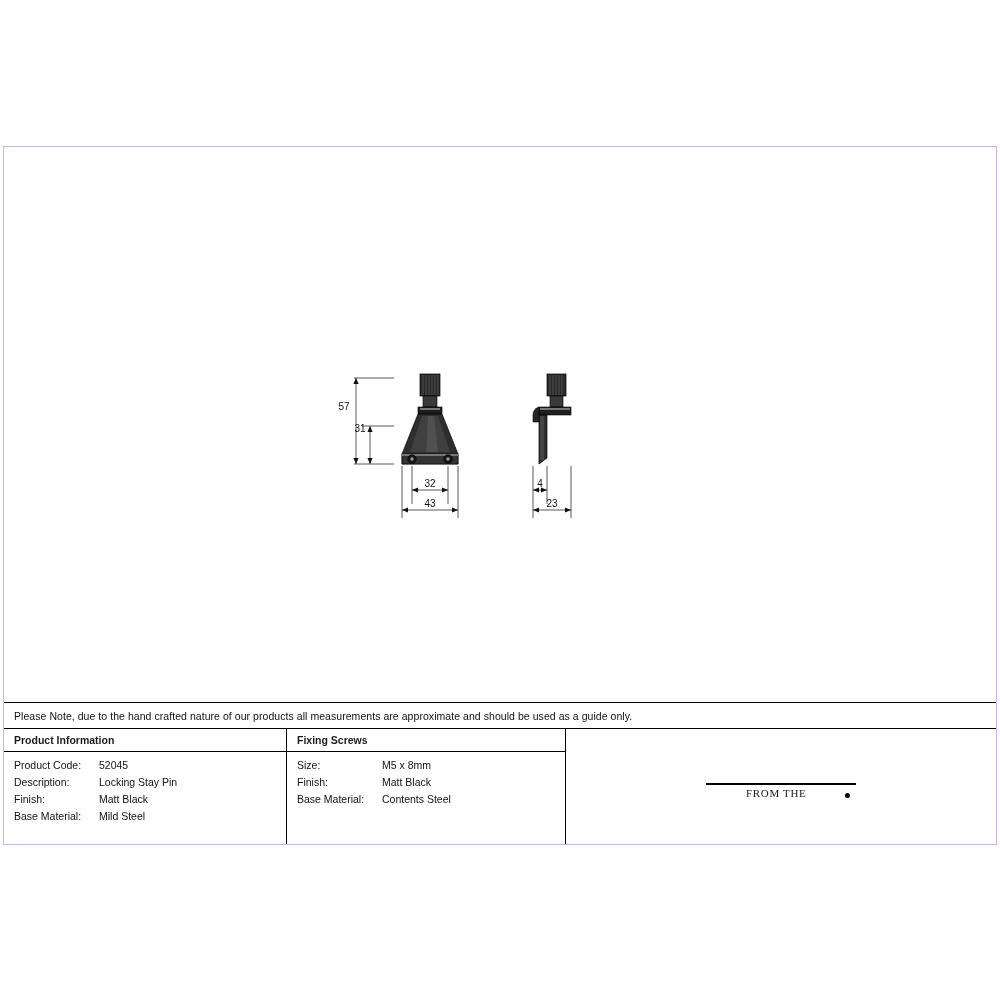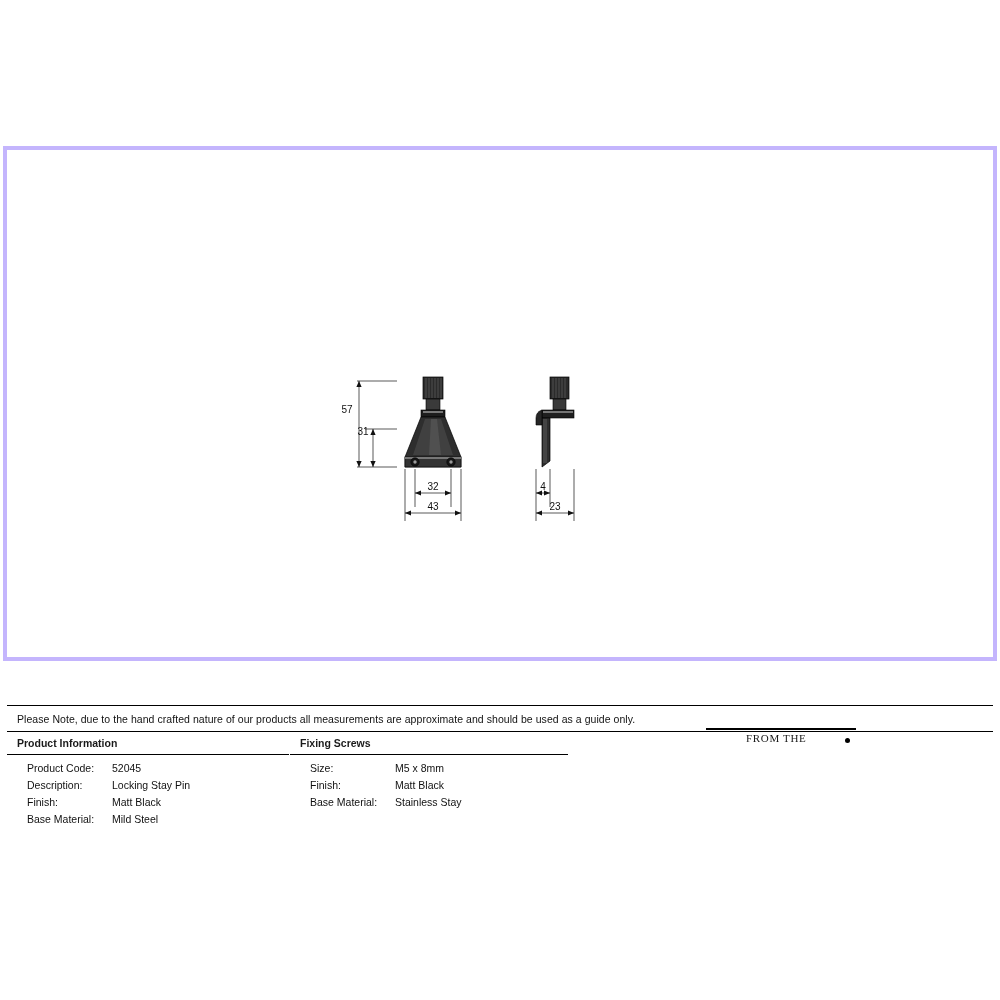--- a/index.html
+++ b/index.html
@@ -15,22 +15,22 @@
     position: relative;
     overflow: hidden;
   }
 
   
   .sheet {
     position: absolute;
     left: 3px;
     top: 146px;
     width: 994px;
-    height: 515px;
-    border: 4px solid #c4b5fd;
+    height: 699px;
+    border: 1px solid #c4b5fd;
     box-sizing: border-box;
   }
 
   
   .drawing-area {
     position: absolute;
     left: 0;
     top: 0;
     right: 0;
     height: 556px;
@@ -88,21 +88,21 @@
     margin-top: 4px;
   }
   .col-body {
     padding: 5px 0 0 10px;
   }
   .kv {
     display: flex;
     font-size: 10.5px;
     line-height: 17px;
   }
-  .kv .k { width: 85px; color: #111; margin-left: 10px; }
+  .kv .k { width: 85px; color: #111; }
   .kv .v { color: #111; }
   .col-screws .kv .k { width: 85px; }
   .plain-line {
     font-size: 10.5px;
     line-height: 17px;
     color: #111;
   }
 
   
   .logo-wrap {
@@ -334,21 +334,21 @@
         <div class="kv">
           <span class="k">Size:</span>
           <span class="v">M5 x 8mm</span>
         </div>
         <div class="kv">
           <span class="k">Finish:</span>
           <span class="v">Matt Black</span>
         </div>
         <div class="kv">
           <span class="k">Base Material:</span>
-          <span class="v">Stainless Stay</span>
+          <span class="v">Contents Steel</span>
         </div>
       </div>
     </div>
 
     <div class="info-col col-logo">
       <div class="logo-wrap">
         <div class="logo-inner">
           <div class="logo-from">FROM THE</div>
           <div class="logo-dot"></div>
           <div class="logo-bar"></div>

